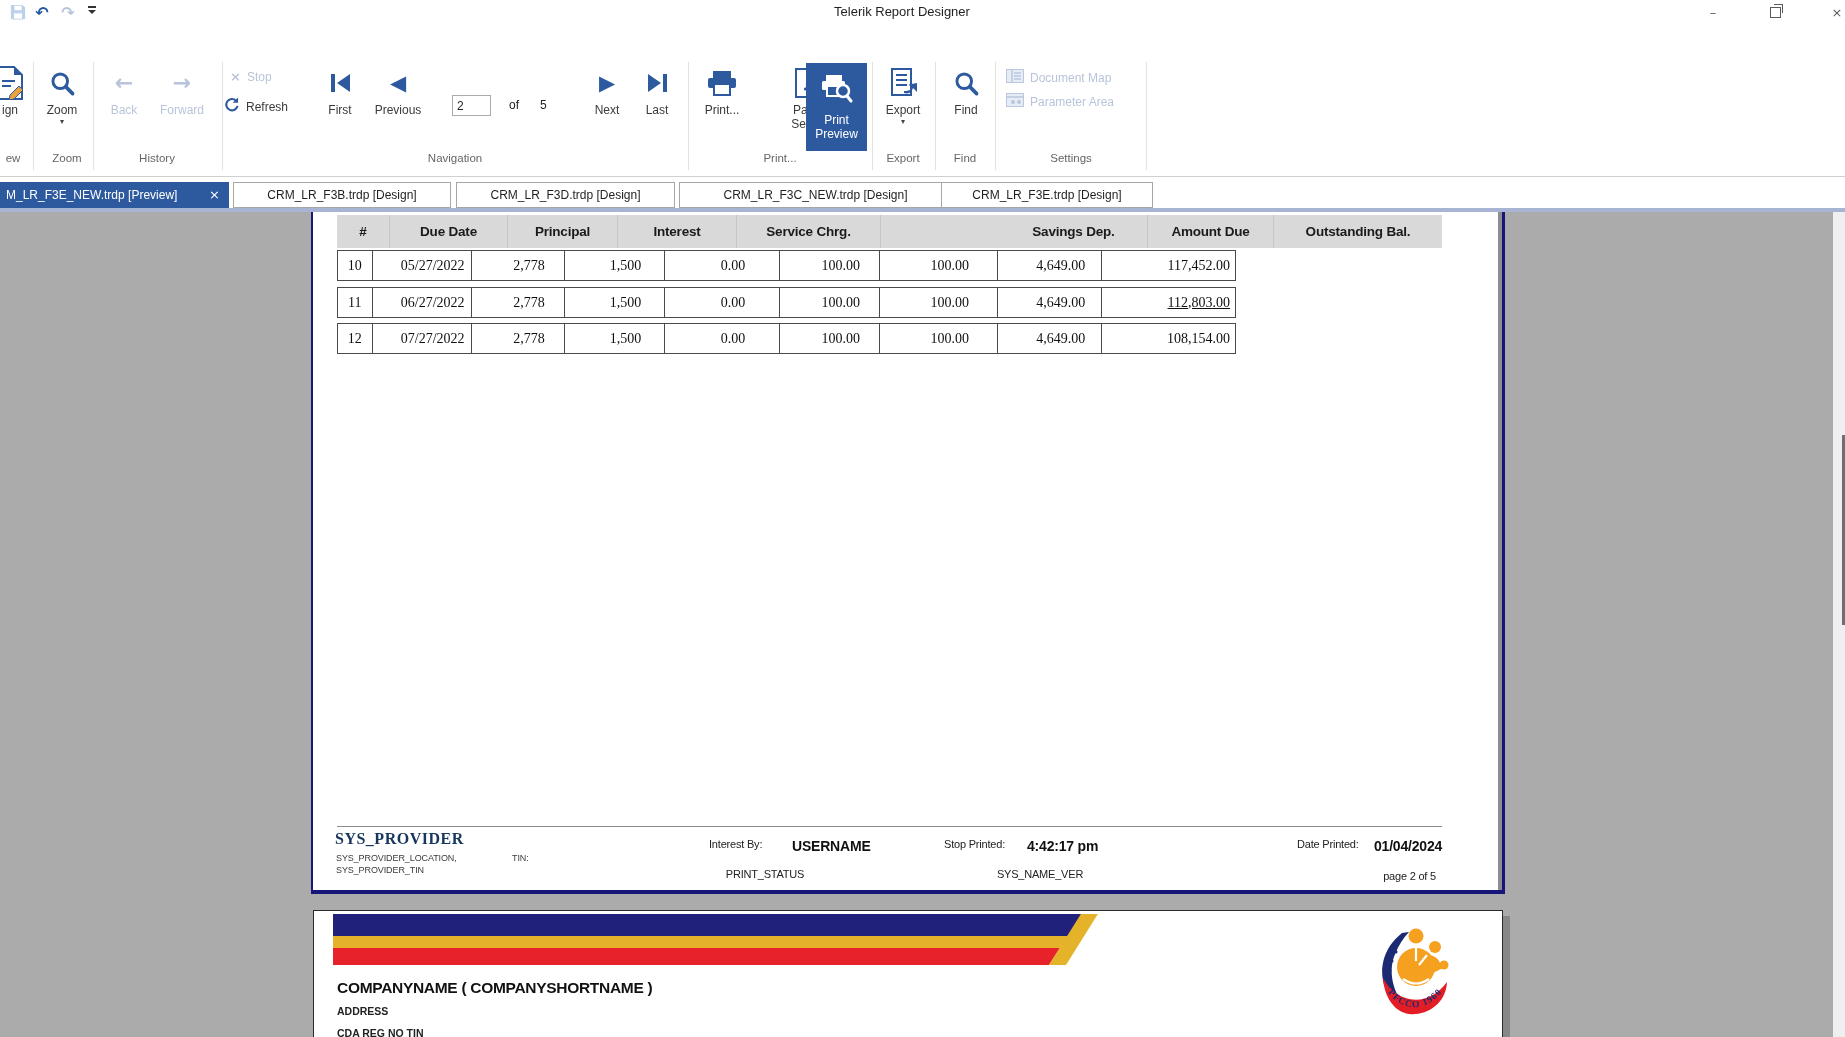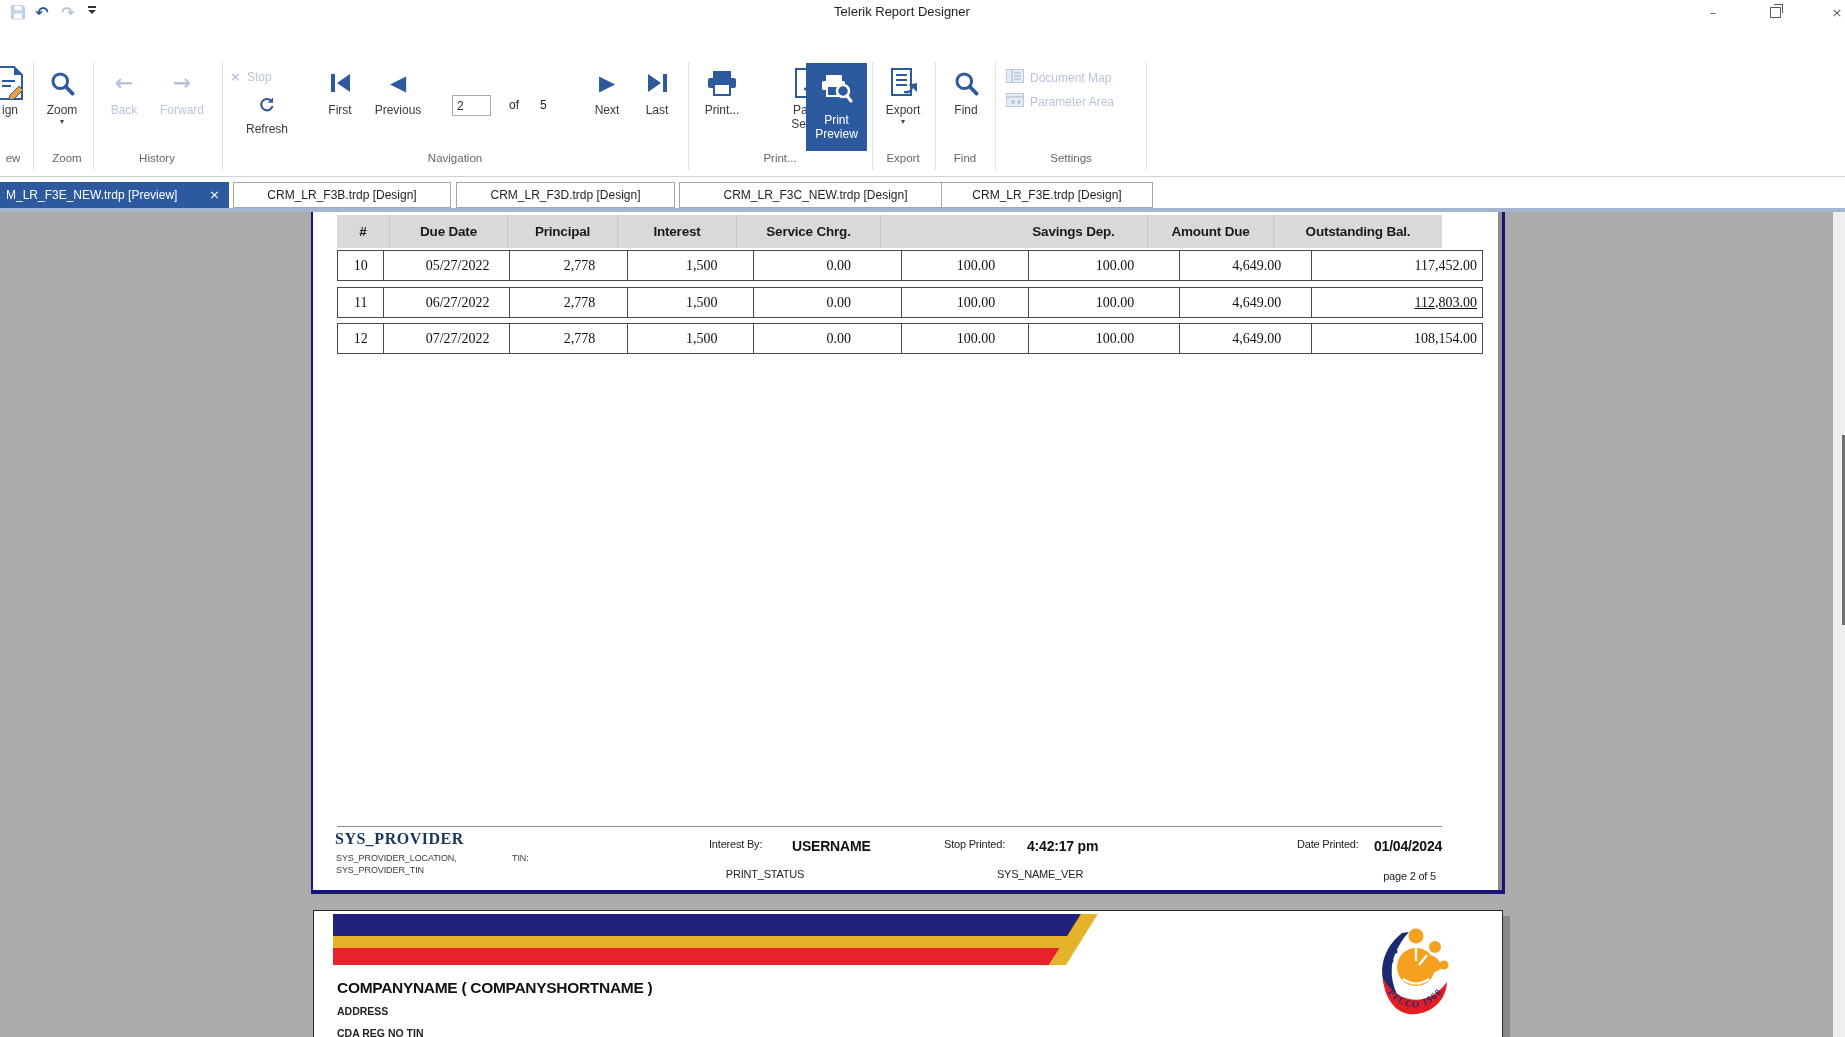--- a/index.html
+++ b/index.html
@@ -57,21 +57,21 @@
   .content{left:0;top:212px;width:1845px;height:825px;background:var(--content-gray,#ababab);overflow:hidden;}
   .page1{left:311px;top:0;width:1194px;height:682px;background:#fff;box-sizing:border-box;
          border-left:2px solid var(--page-border-navy,#16167a);
          border-right:3px solid var(--page-border-navy,#16167a);
          border-bottom:4px solid var(--page-border-navy,#16167a);}
   .page1-shade{position:absolute;right:0;top:0;width:4px;height:100%;background:#8d8d8d;}
   .thead{left:24px;top:3px;width:1105px;height:33px;background:var(--table-header-gray,#d9d9d9);display:flex;}
   .thead .hc{box-sizing:border-box;border-right:1px solid #c6c6c6;display:flex;align-items:center;justify-content:center;
              font-size:13.5px;font-weight:bold;color:#1a1a1a;letter-spacing:-0.2px;}
   .thead .hc:last-child{border-right:none;}
-  .trow{left:24px;width:1146px;height:31px;display:flex;box-sizing:border-box;border:1px solid #4a4a4a;background:#fff;gap:22px;}
+  .trow{left:24px;width:899px;height:31px;display:flex;box-sizing:border-box;border:1px solid #4a4a4a;background:#fff;gap:22px;}
   .trow .tc{box-sizing:border-box;border-right:1px solid #4a4a4a;display:flex;align-items:center;justify-content:center;
             font-family:"Liberation Serif","DejaVu Serif",serif;font-size:14px;color:#101010;}
   .trow .tc:last-child{border-right:none;justify-content:flex-end;padding-right:5px;}
   .f-line{left:24px;top:614px;width:1105px;height:1px;background:#8a8a8a;}
   .f-provider{left:22px;top:618px;font-family:"Liberation Serif","DejaVu Serif",serif;font-weight:bold;
               font-size:16px;color:#17365d;letter-spacing:0.5px;}
   .f-small{font-size:9px;color:#3a3a3a;letter-spacing:-0.1px;}
   .f-label{font-size:11px;color:#222;letter-spacing:-0.2px;}
   .f-value{font-size:14px;font-weight:bold;color:#111;letter-spacing:-0.2px;}
   .page2{left:313px;top:698px;width:1190px;height:139px;background:#fff;border:1px solid #2b2b2b;
@@ -166,21 +166,21 @@
         </div>
       <div class="blabel">Forward</div>
     </div>
     <div class="abs grouplabel" style="left:112px;">History</div>
     <div class="abs vsep" style="left:222px;"></div>
 
     <div class="abs smallrow disabled" style="left:230px;top:10px;">
       <span class="uni" style="font-size:13px;font-weight:bold;">×</span>
       <span>Stop</span>
     </div>
-    <div class="abs smallrow" style="left:246px;top:38px;flex-direction:column;">
+    <div class="abs smallrow" style="left:224px;top:38px;">
       <span>
         <svg width="16" height="16" viewBox="0 0 18 18">
             <path d="M15.2 10 a6.4 6.4 0 1 1 -1.8 -6" fill="none" stroke="#2d5a9e" stroke-width="2.4"></path>
             <path d="M15.8 0.5 v6 h-6 z" fill="#2d5a9e"></path>
           </svg>
       </span>
       <span>Refresh</span>
     </div>
     <div class="abs bigbtn" style="left:317px;width:46px;">
       <div class="bicon">

